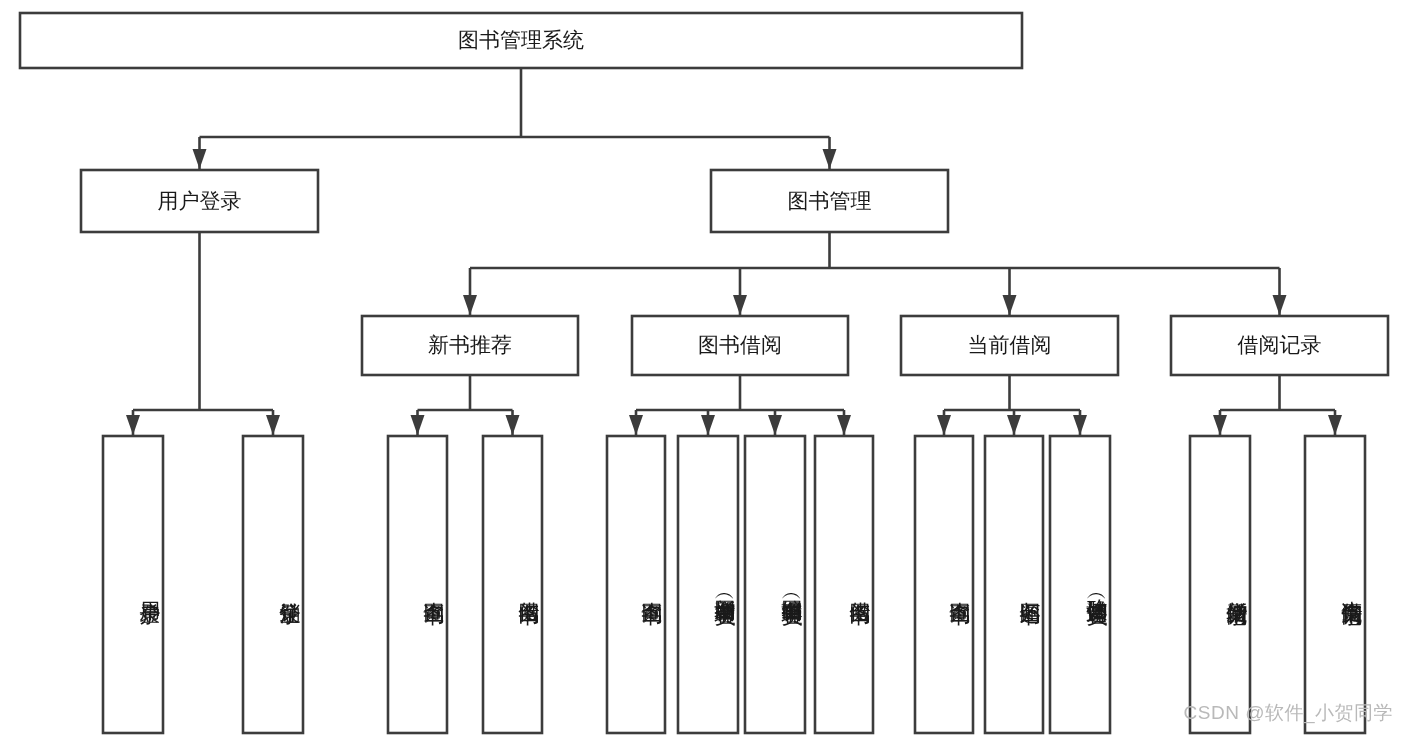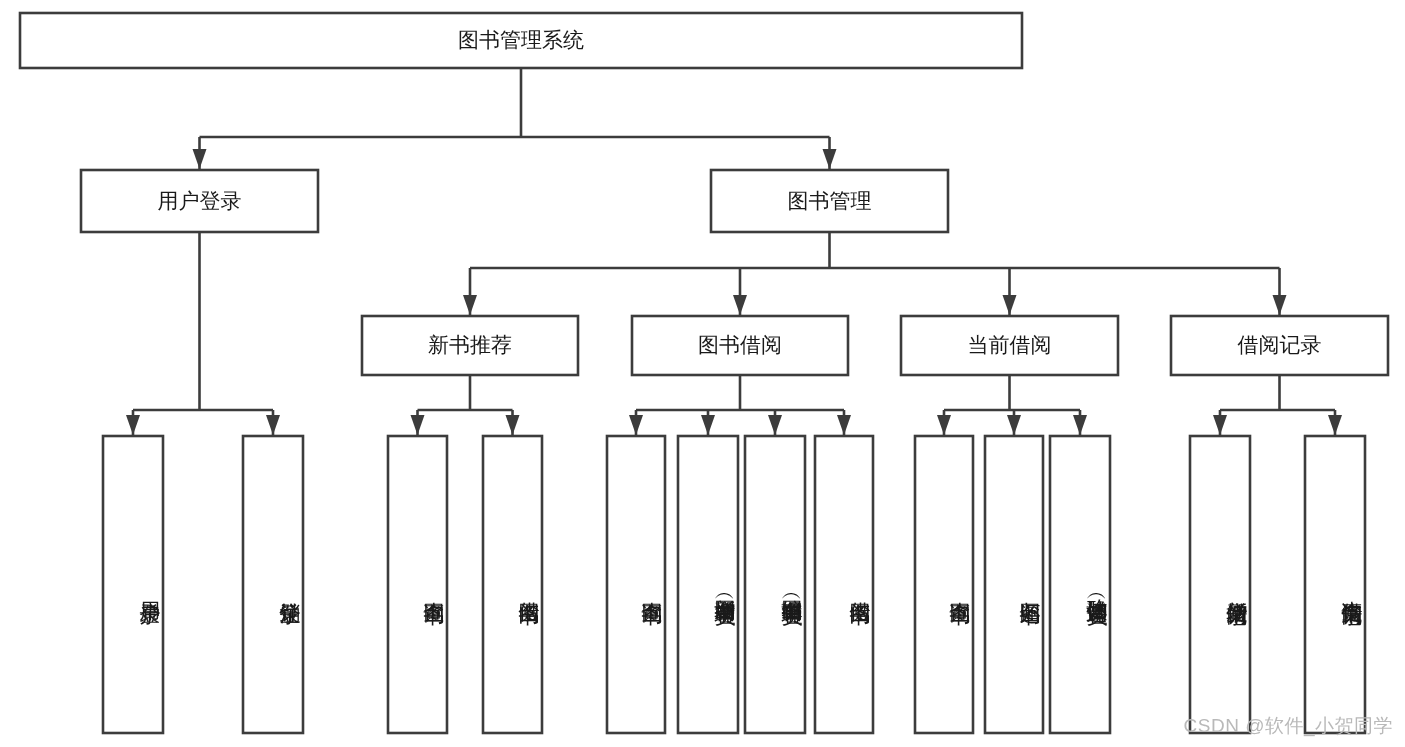--- a/index.html
+++ b/index.html
@@ -60,21 +60,21 @@
     letter-spacing: 1px;
     white-space: nowrap;
     display: flex;
     align-items: flex-start;
     justify-content: center;
     pointer-events: none;
   }
   .watermark {
     position: absolute;
     right: 12px;
-    bottom: 8px;
+    bottom: 21px;
     font-family: "Liberation Sans", "DejaVu Sans", sans-serif;
     font-size: 19px;
     color: #b9b9b9;
     white-space: nowrap;
     letter-spacing: 0.5px;
     margin-top: 9px;
   }
 </style>
 </head>
 <body>

